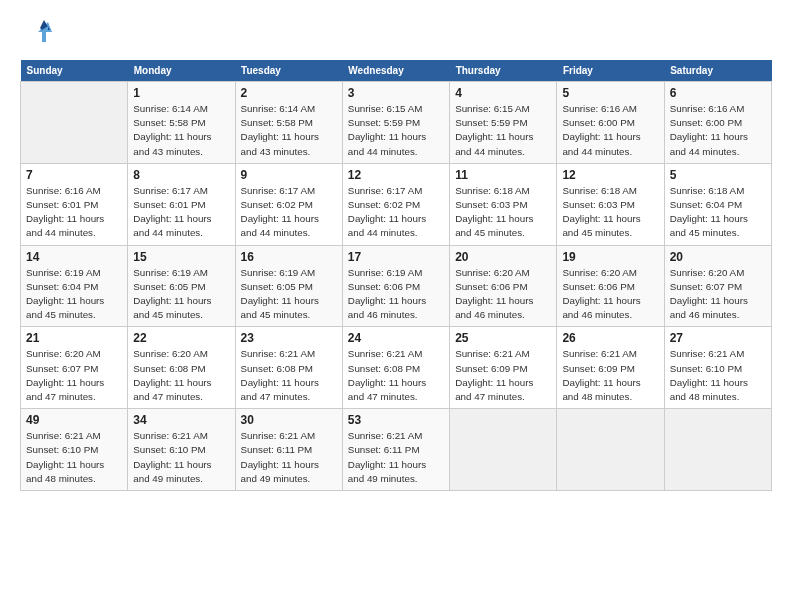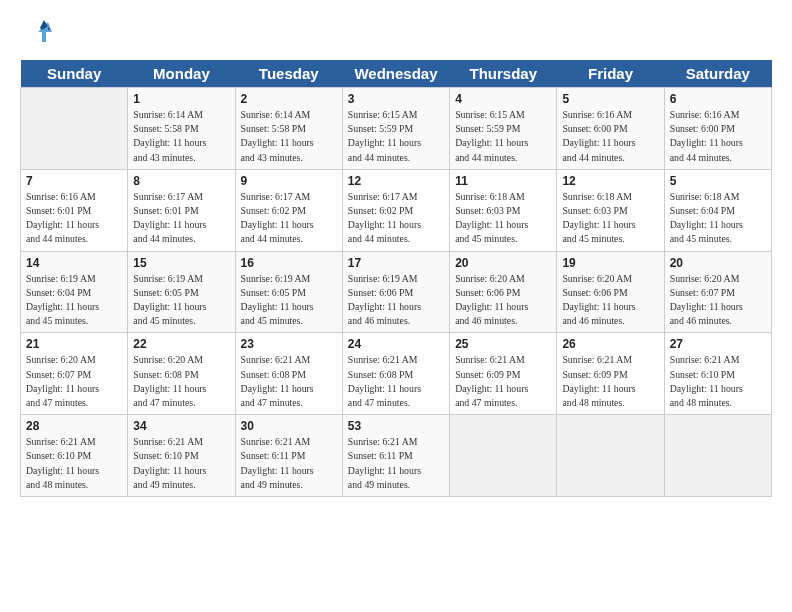--- a/index.html
+++ b/index.html
@@ -40,23 +40,23 @@
       margin-top: 2px;
     }
     table {
       width: 100%;
       border-collapse: collapse;
       font-size: 10.5px;
     }
     thead tr th {
       background-color: #2c5f9e;
       color: #fff;
-      text-align: center;
+      text-align: left;
       padding: 5px 6px;
-      font-size: 15px;
+      font-size: 10px;
       font-weight: bold;
     }
     tbody tr td {
       border: 1px solid #ccc;
       vertical-align: top;
       padding: 4px 5px;
       height: 78px;
       width: 14.28%;
       background: #fff;
     }
@@ -67,21 +67,20 @@
       font-weight: bold;
       font-size: 12px;
       color: #222;
       display: block;
       margin-bottom: 2px;
     }
     .day-info {
       color: #333;
       font-size: 9.8px;
       line-height: 1.45;
-      font-family: Liberation Serif, serif;
     }
     .empty-cell {
       background: #f0f0f0 !important;
     }
   </style>
 </head>
 <body>
 
 <div class="page">
   <div class="header-area">
@@ -307,21 +306,21 @@
           <td>
             <span class="day-num">27</span>
             <div class="day-info" style="white-space: pre-line;">Sunrise: 6:21 AM
 Sunset: 6:10 PM
 Daylight: 11 hours
 and 48 minutes.</div>
           </td>
         </tr>
         <tr>
           <td>
-            <span class="day-num">28</span>
+            <span class="day-num">49</span>
             <div class="day-info" style="white-space: pre-line;">Sunrise: 6:21 AM
 Sunset: 6:10 PM
 Daylight: 11 hours
 and 48 minutes.</div>
           </td>
           <td>
             <span class="day-num">34</span>
             <div class="day-info" style="white-space: pre-line;">Sunrise: 6:21 AM
 Sunset: 6:10 PM
 Daylight: 11 hours

